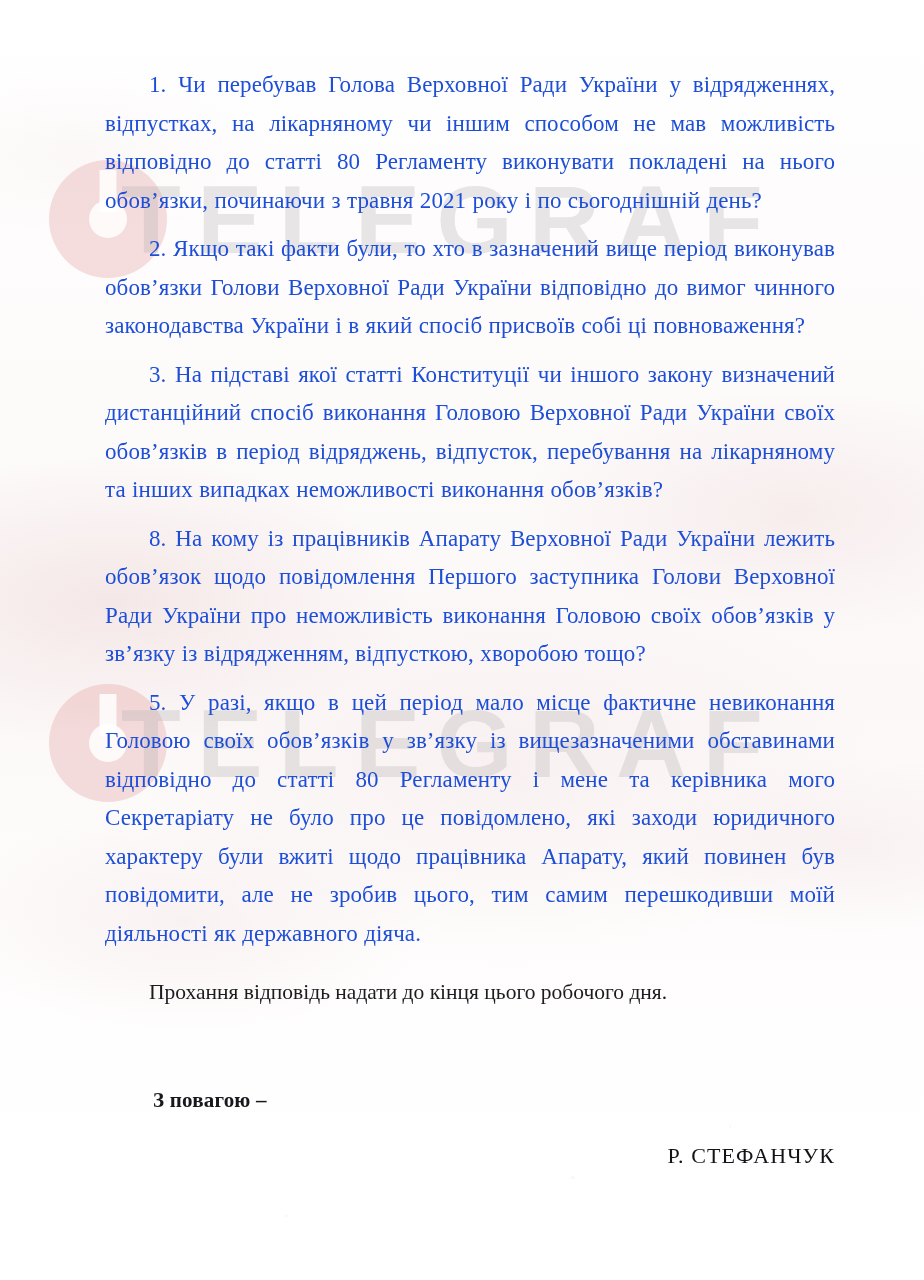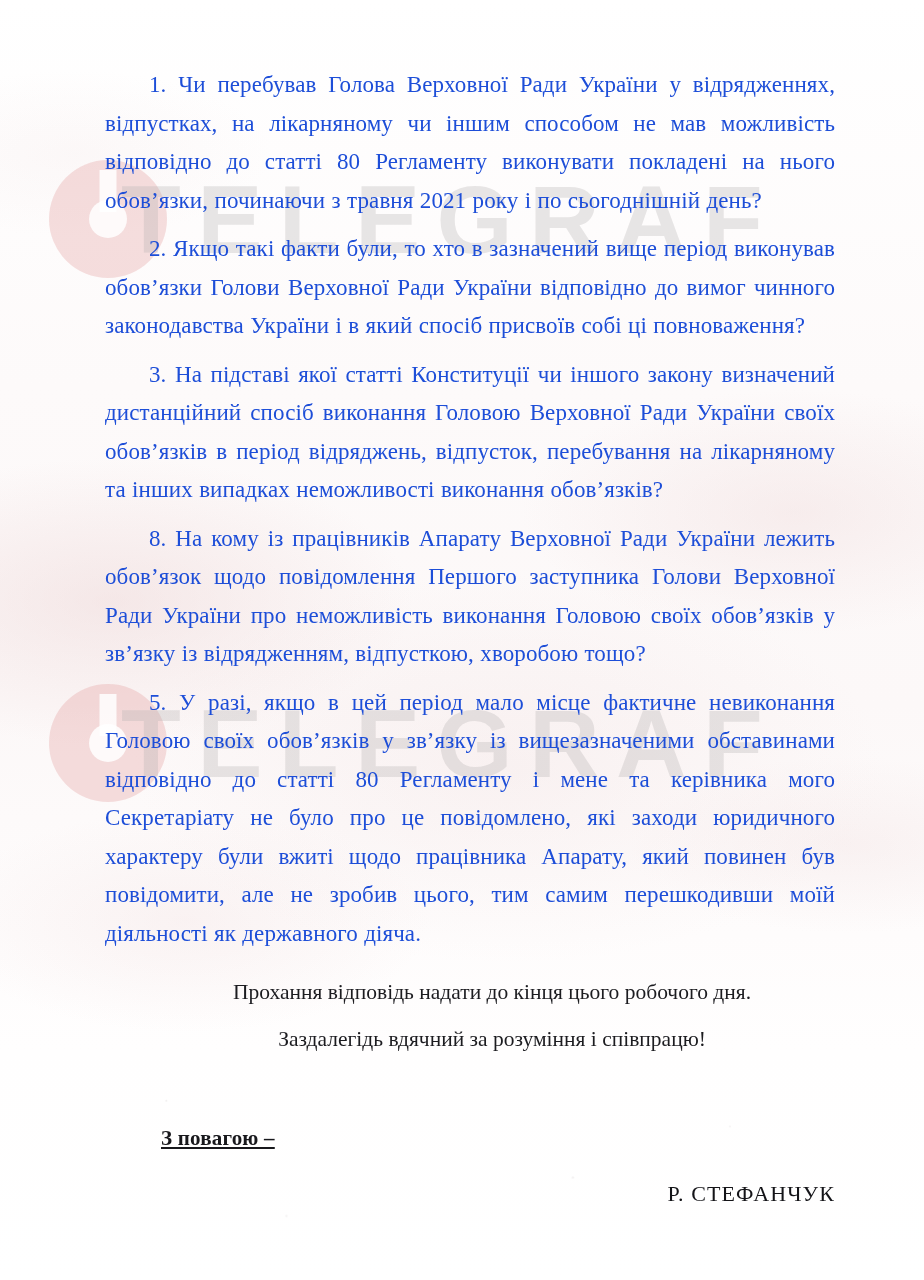--- a/index.html
+++ b/index.html
@@ -111,38 +111,37 @@
     color: #1d4ed8;
     letter-spacing: 0.1px;
     word-spacing: 0.5px;
   }
 
   .sp-1 { height: 66px; }   
   .sp-p { height: 10px; }   
 
   .closing {
     margin: 0;
-    text-align: center;
+    text-align: left;
     text-indent: 44px;
     font-size: 21.5px;
     line-height: 38.5px;
     color: #1c1c20;
   }
   .sp-c1 { height: 20px; }
   .sp-c2 { height: 8px; }
 
   .sign-block { margin-top: 68px; }
   .sign-from {
-    margin: 12px;
+    margin: 4px;
     text-indent: 44px;
     font-size: 21px;
     font-weight: 700;
     color: #18181c;
     letter-spacing: 0.2px;
-    text-decoration: underline;
   }
   .sign-name {
     margin: 0;
     margin-top: 30px;
     text-align: right;
     font-size: 22px;
     font-weight: 400;
     letter-spacing: 1.1px;
     color: #141418;
   }
@@ -199,21 +198,20 @@
 
     <p class="para">8. На кому із працівників Апарату Верховної Ради України лежить обов’язок щодо повідомлення Першого заступника Голови Верховної Ради України про неможливість виконання Головою своїх обов’язків у зв’язку із відрядженням, відпусткою, хворобою тощо?</p>
     <div class="sp-p"></div>
 
     <p class="para">5. У разі, якщо в цей період мало місце фактичне невиконання Головою своїх обов’язків у зв’язку із вищезазначеними обставинами відповідно до статті 80 Регламенту і мене та керівника мого Секретаріату не було про це повідомлено, які заходи юридичного характеру були вжиті щодо працівника Апарату, який повинен був повідомити, але не зробив цього, тим самим перешкодивши моїй діяльності як державного діяча.</p>
 
     <div class="sp-c1"></div>
 
     <p class="closing">Прохання відповідь надати до кінця цього робочого дня.</p>
     <div class="sp-c2"></div>
-    <p class="closing">Заздалегідь вдячний за розуміння і співпрацю!</p>
 
     <div class="sign-block">
       <p class="sign-from">З повагою –</p>
       <p class="sign-name">Р. СТЕФАНЧУК</p>
     </div>
 
   </div>
 
   <div class="speckle"></div>
 

